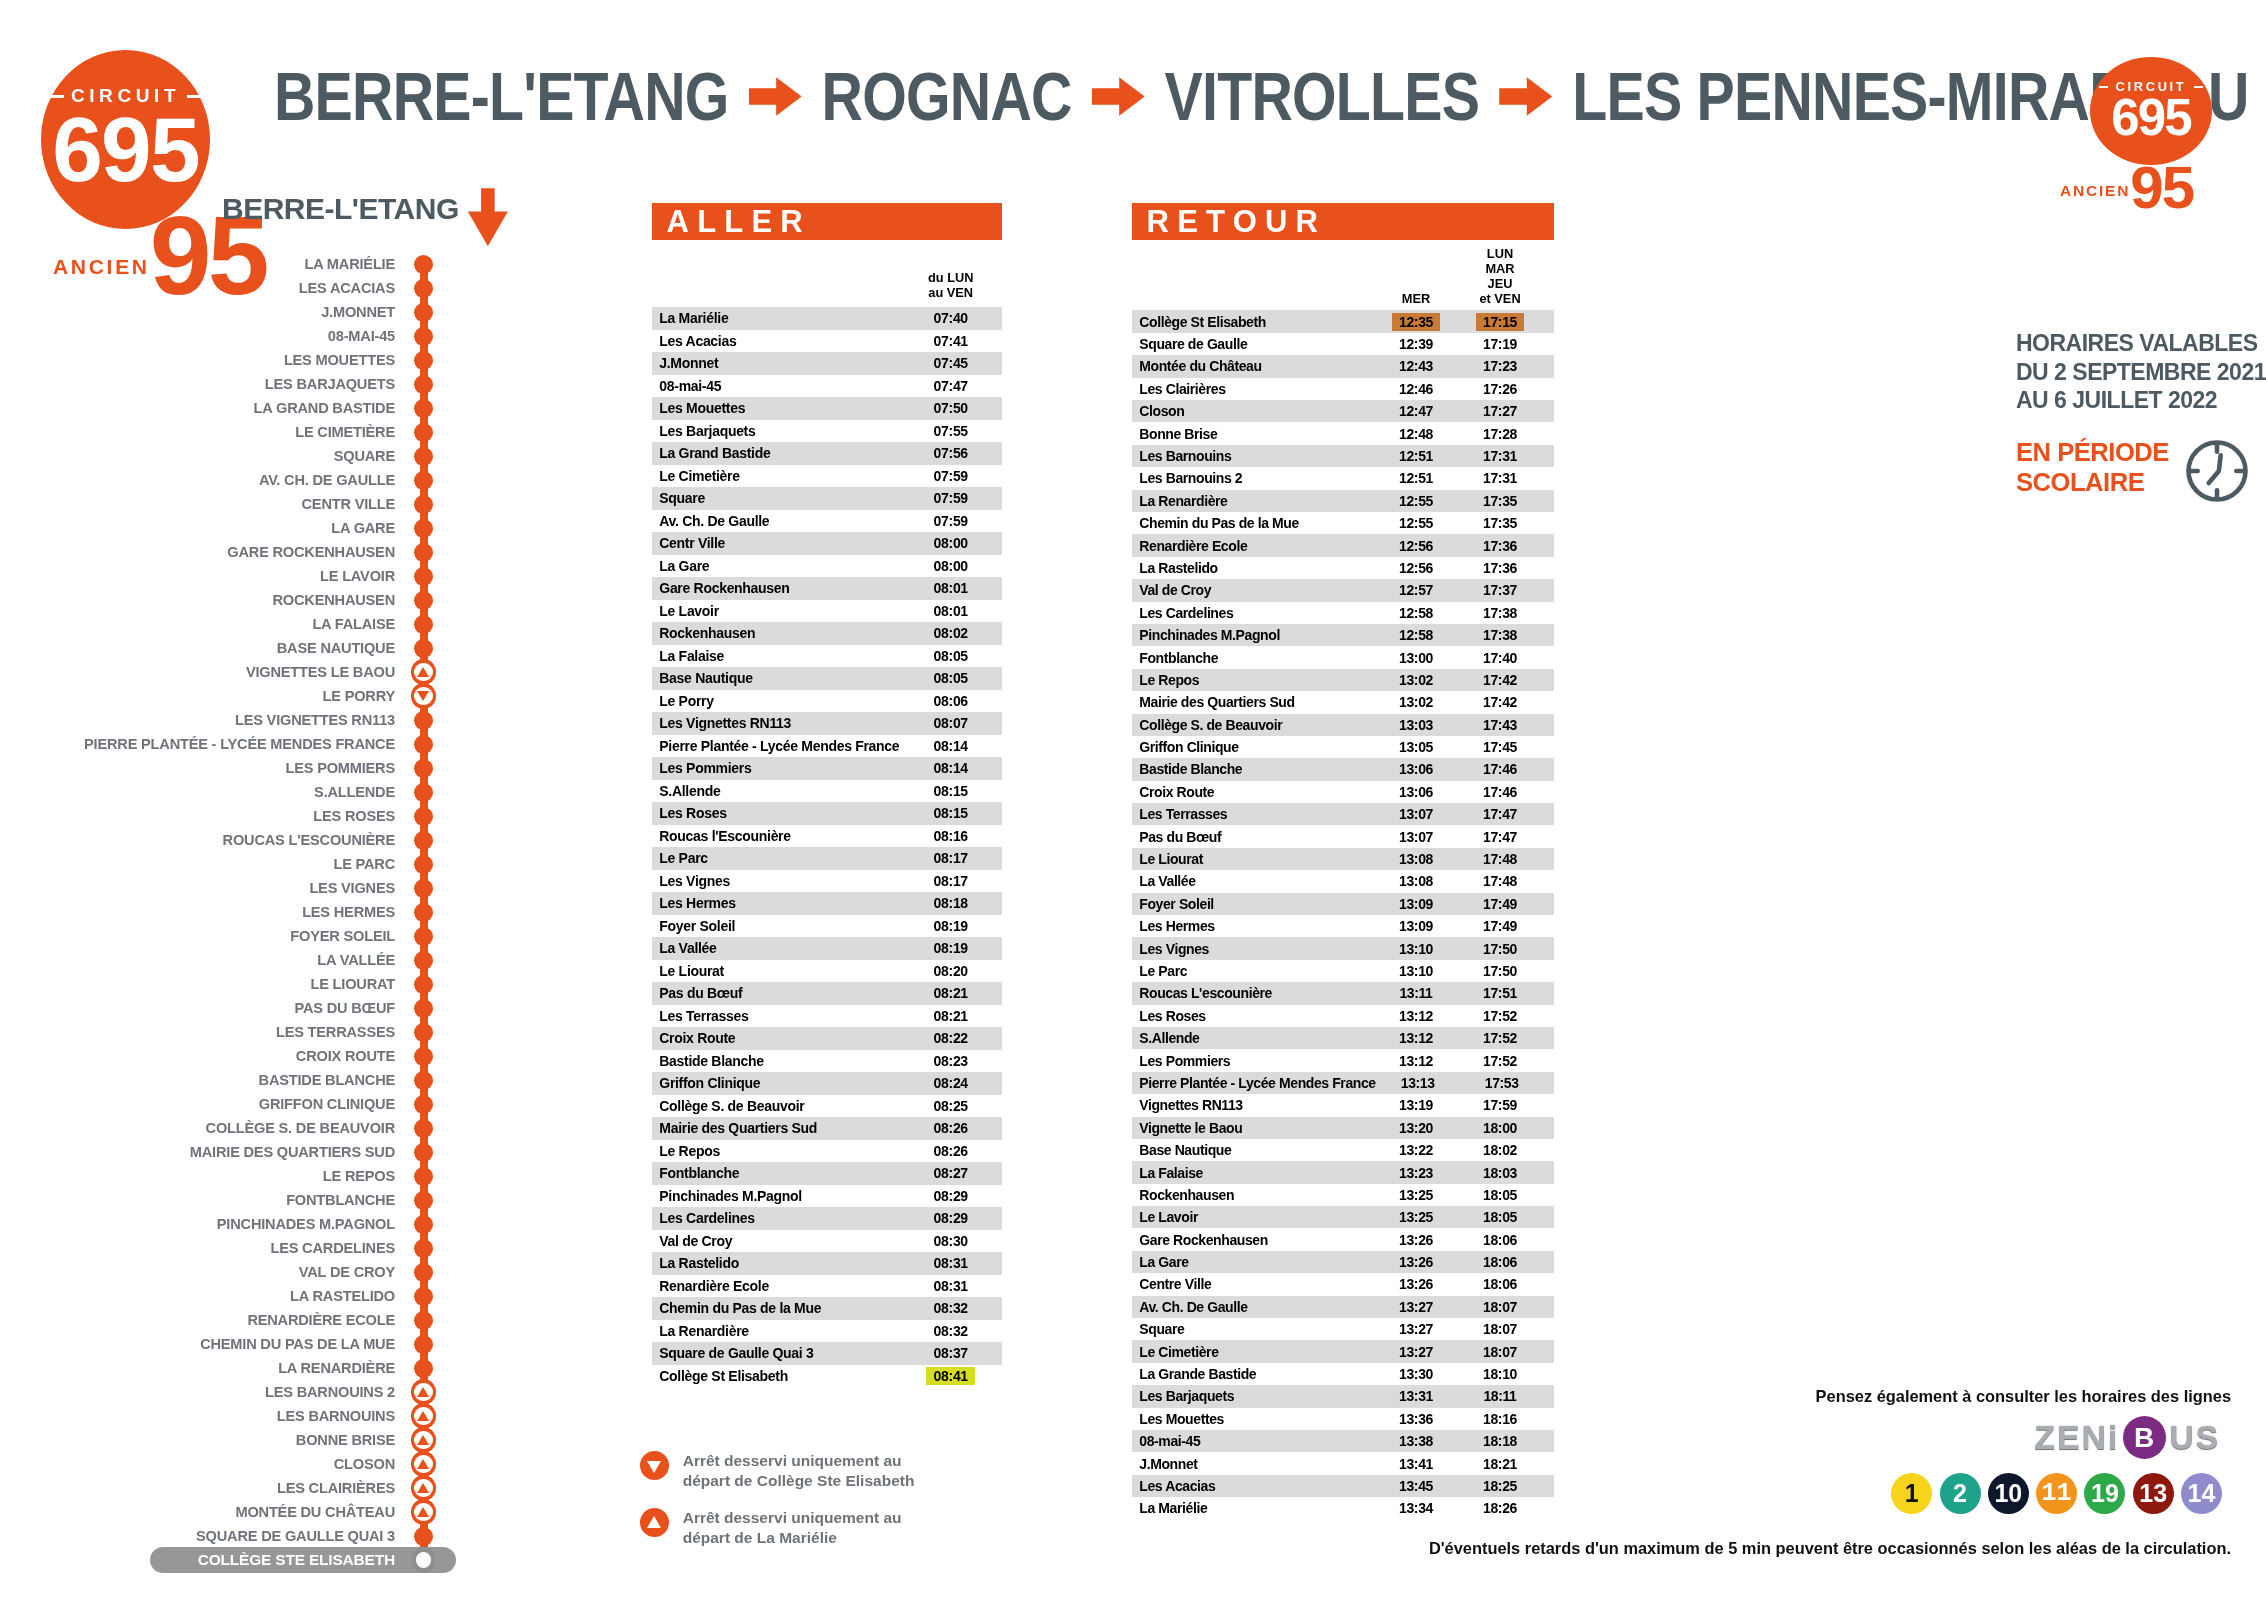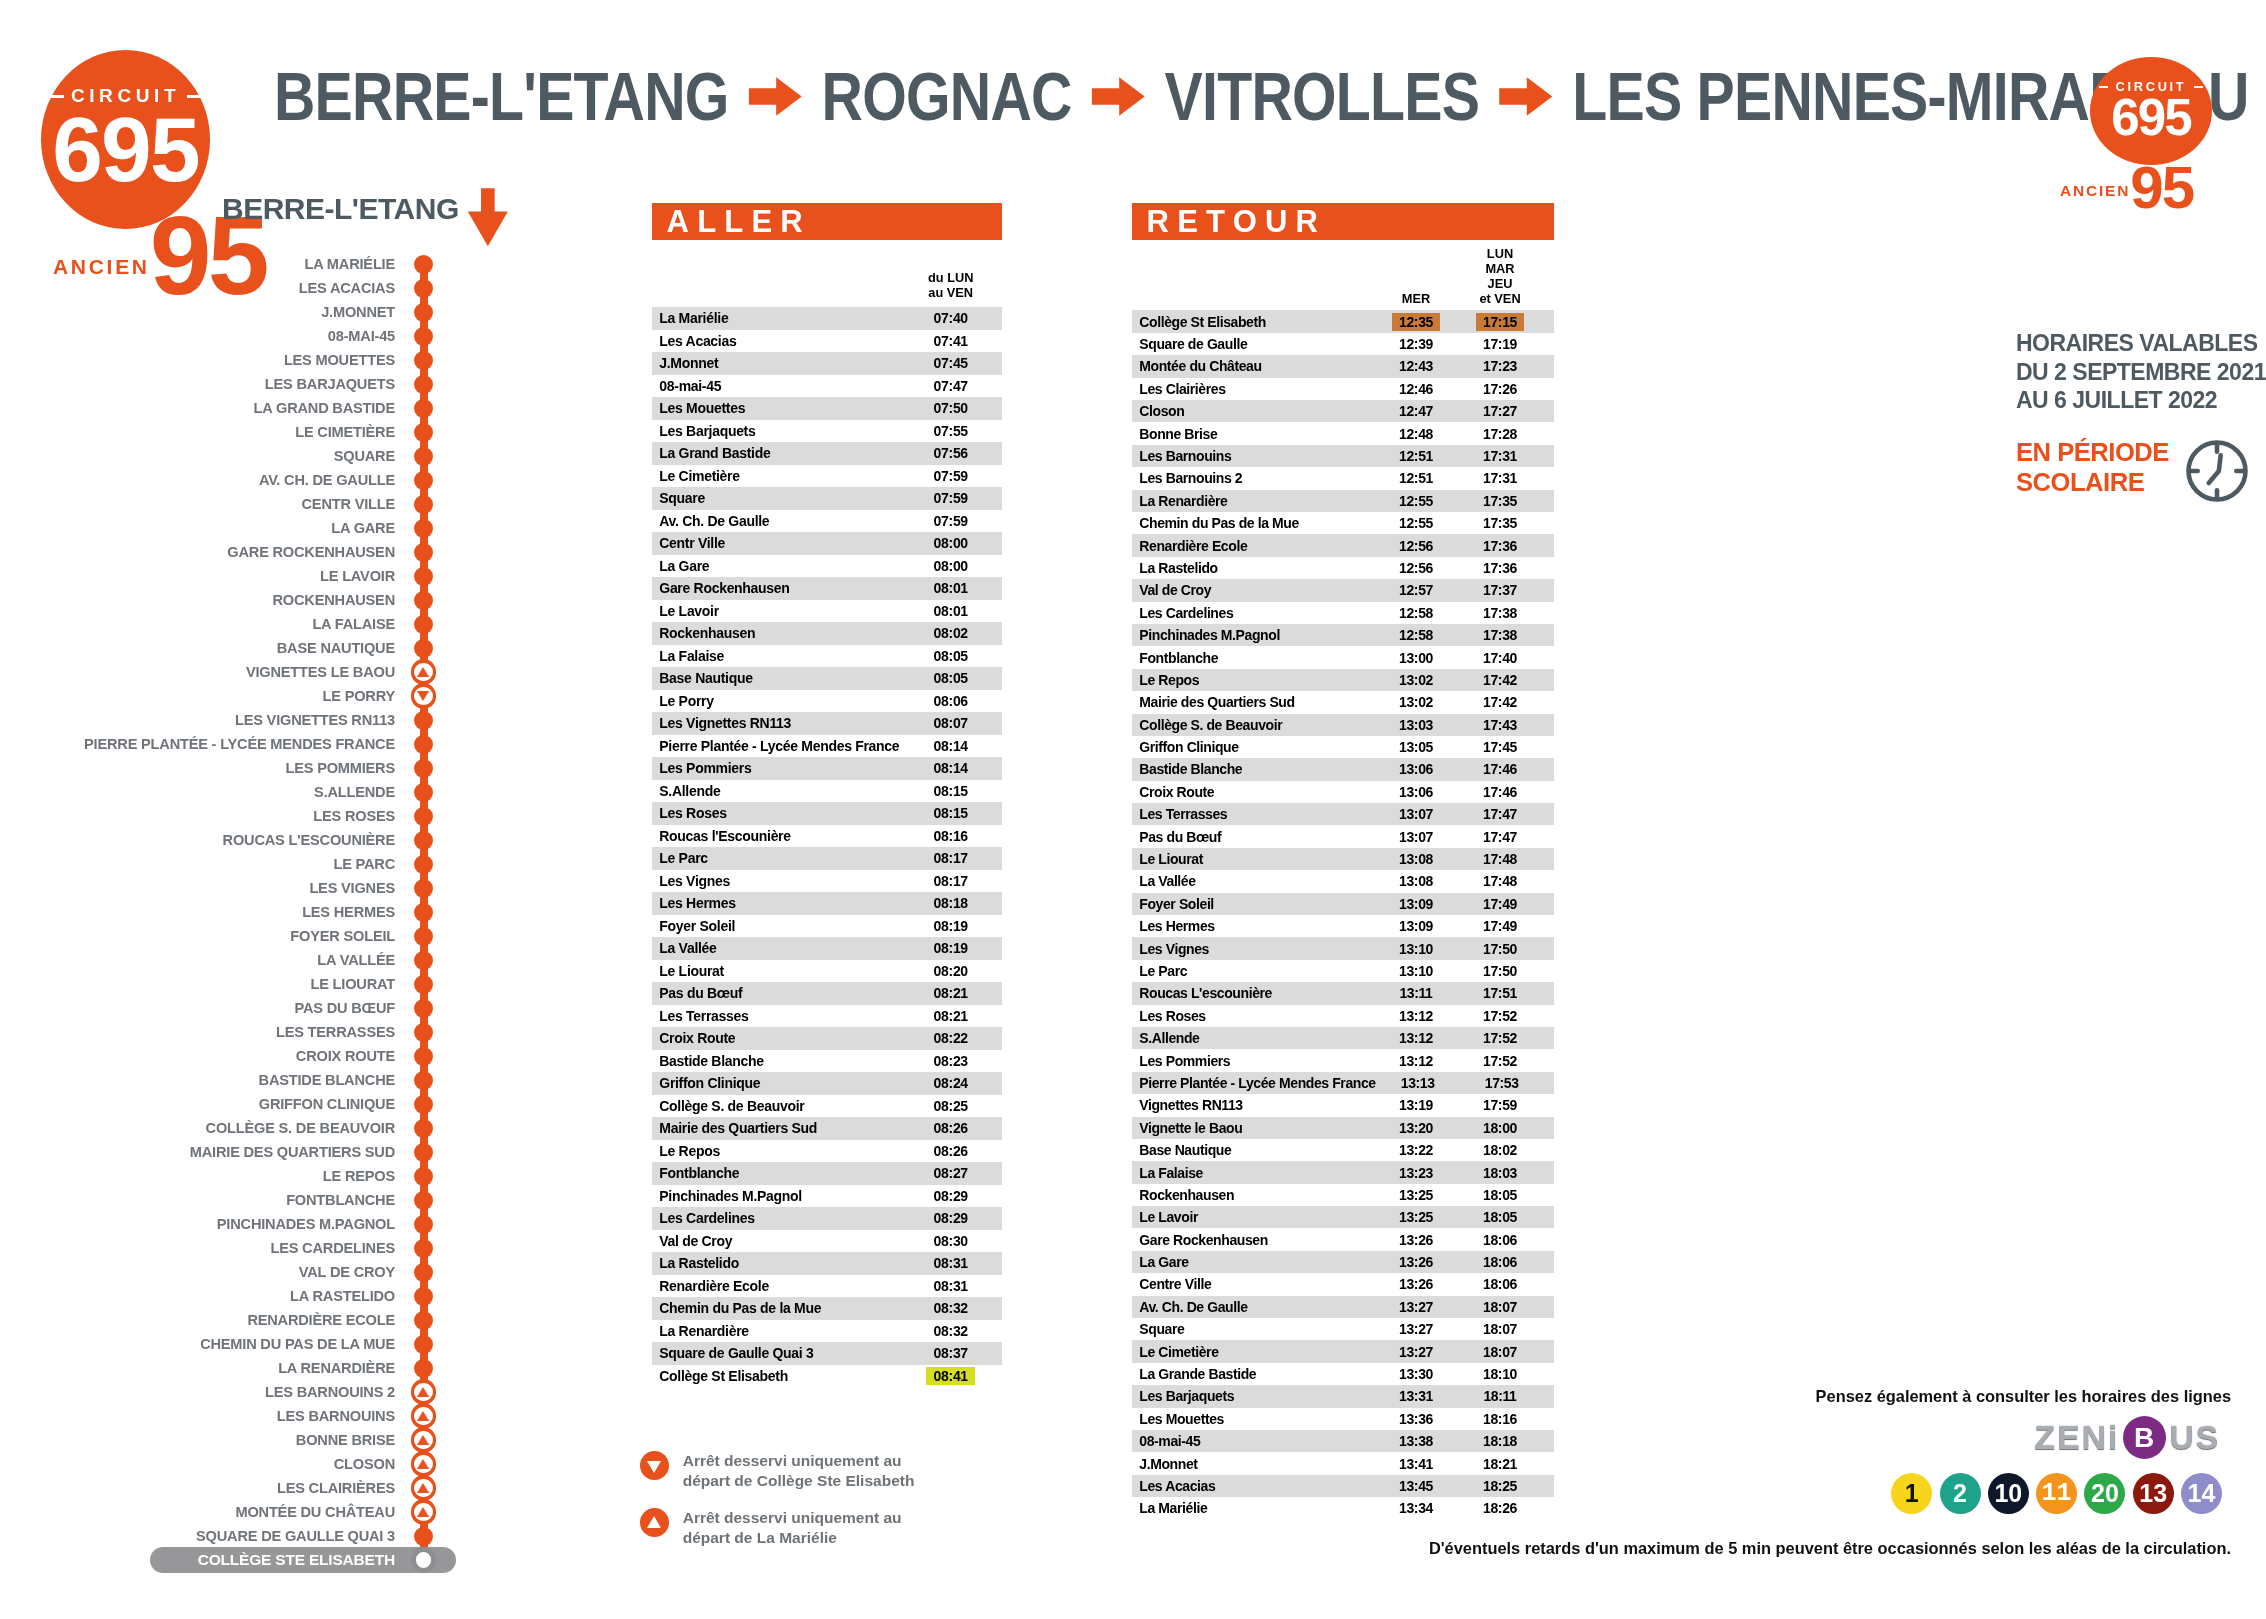--- a/index.html
+++ b/index.html
@@ -997,18 +997,18 @@
 <div class="abs zenibus">
   <span class="z-letters">ZENi</span>
   <span class="z-b">B</span>
   <span class="z-letters">US</span>
 </div>
 <div class="abs lines-row" id="lines-row">
     <span class="line-badge" style="background: rgb(246, 213, 28); color: rgb(17, 17, 17);">1</span>
     <span class="line-badge" style="background: rgb(31, 162, 138); color: rgb(255, 255, 255);">2</span>
     <span class="line-badge" style="background: #0f172a; color: rgb(255, 255, 255);">10</span>
     <span class="line-badge" style="background: rgb(243, 148, 29); color: rgb(255, 255, 255); font-family: Liberation Mono, monospace;">11</span>
-    <span class="line-badge" style="background: rgb(46, 169, 74); color: rgb(255, 255, 255);">20</span>
+    <span class="line-badge" style="background: rgb(46, 169, 74); color: rgb(255, 255, 255);">19</span>
     <span class="line-badge" style="background: rgb(140, 24, 14); color: rgb(255, 255, 255);">13</span>
     <span class="line-badge" style="background: rgb(143, 140, 203); color: rgb(255, 255, 255);">14</span>
   </div>
 <div class="abs disclaimer">D'éventuels retards d'un maximum de 5 min peuvent être occasionnés selon les aléas de la circulation.</div>
 
 
 </body></html>

